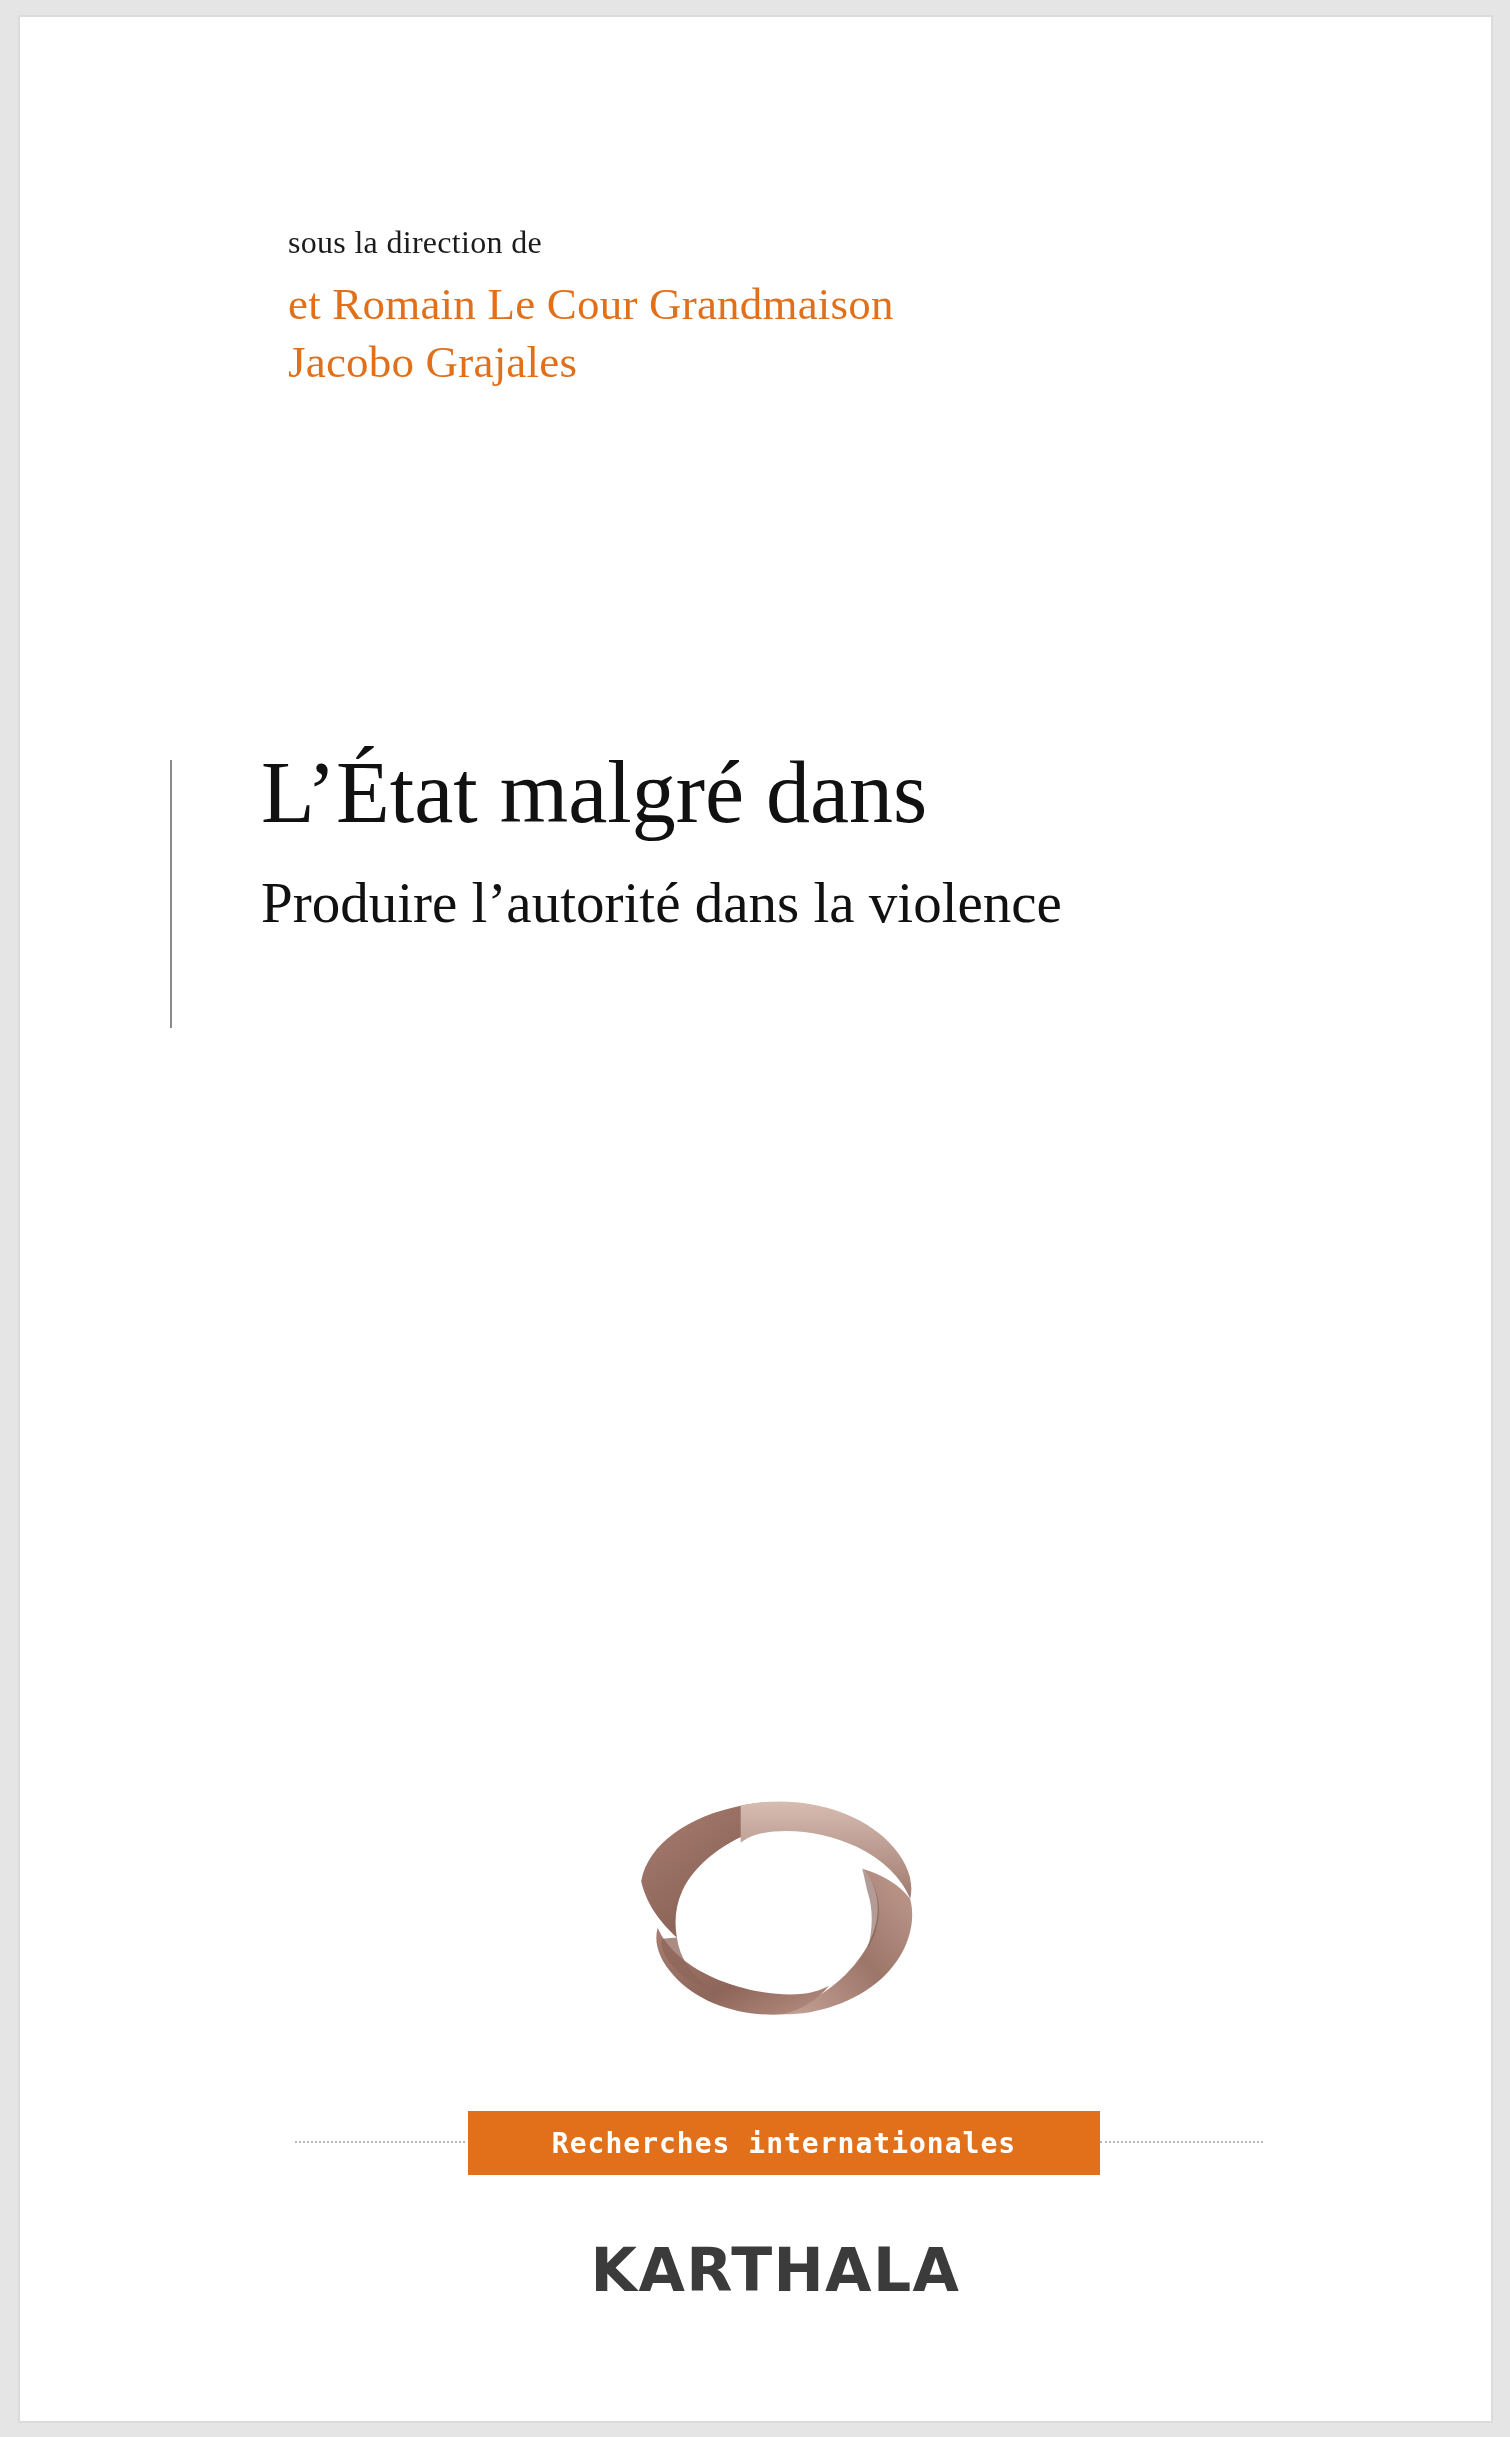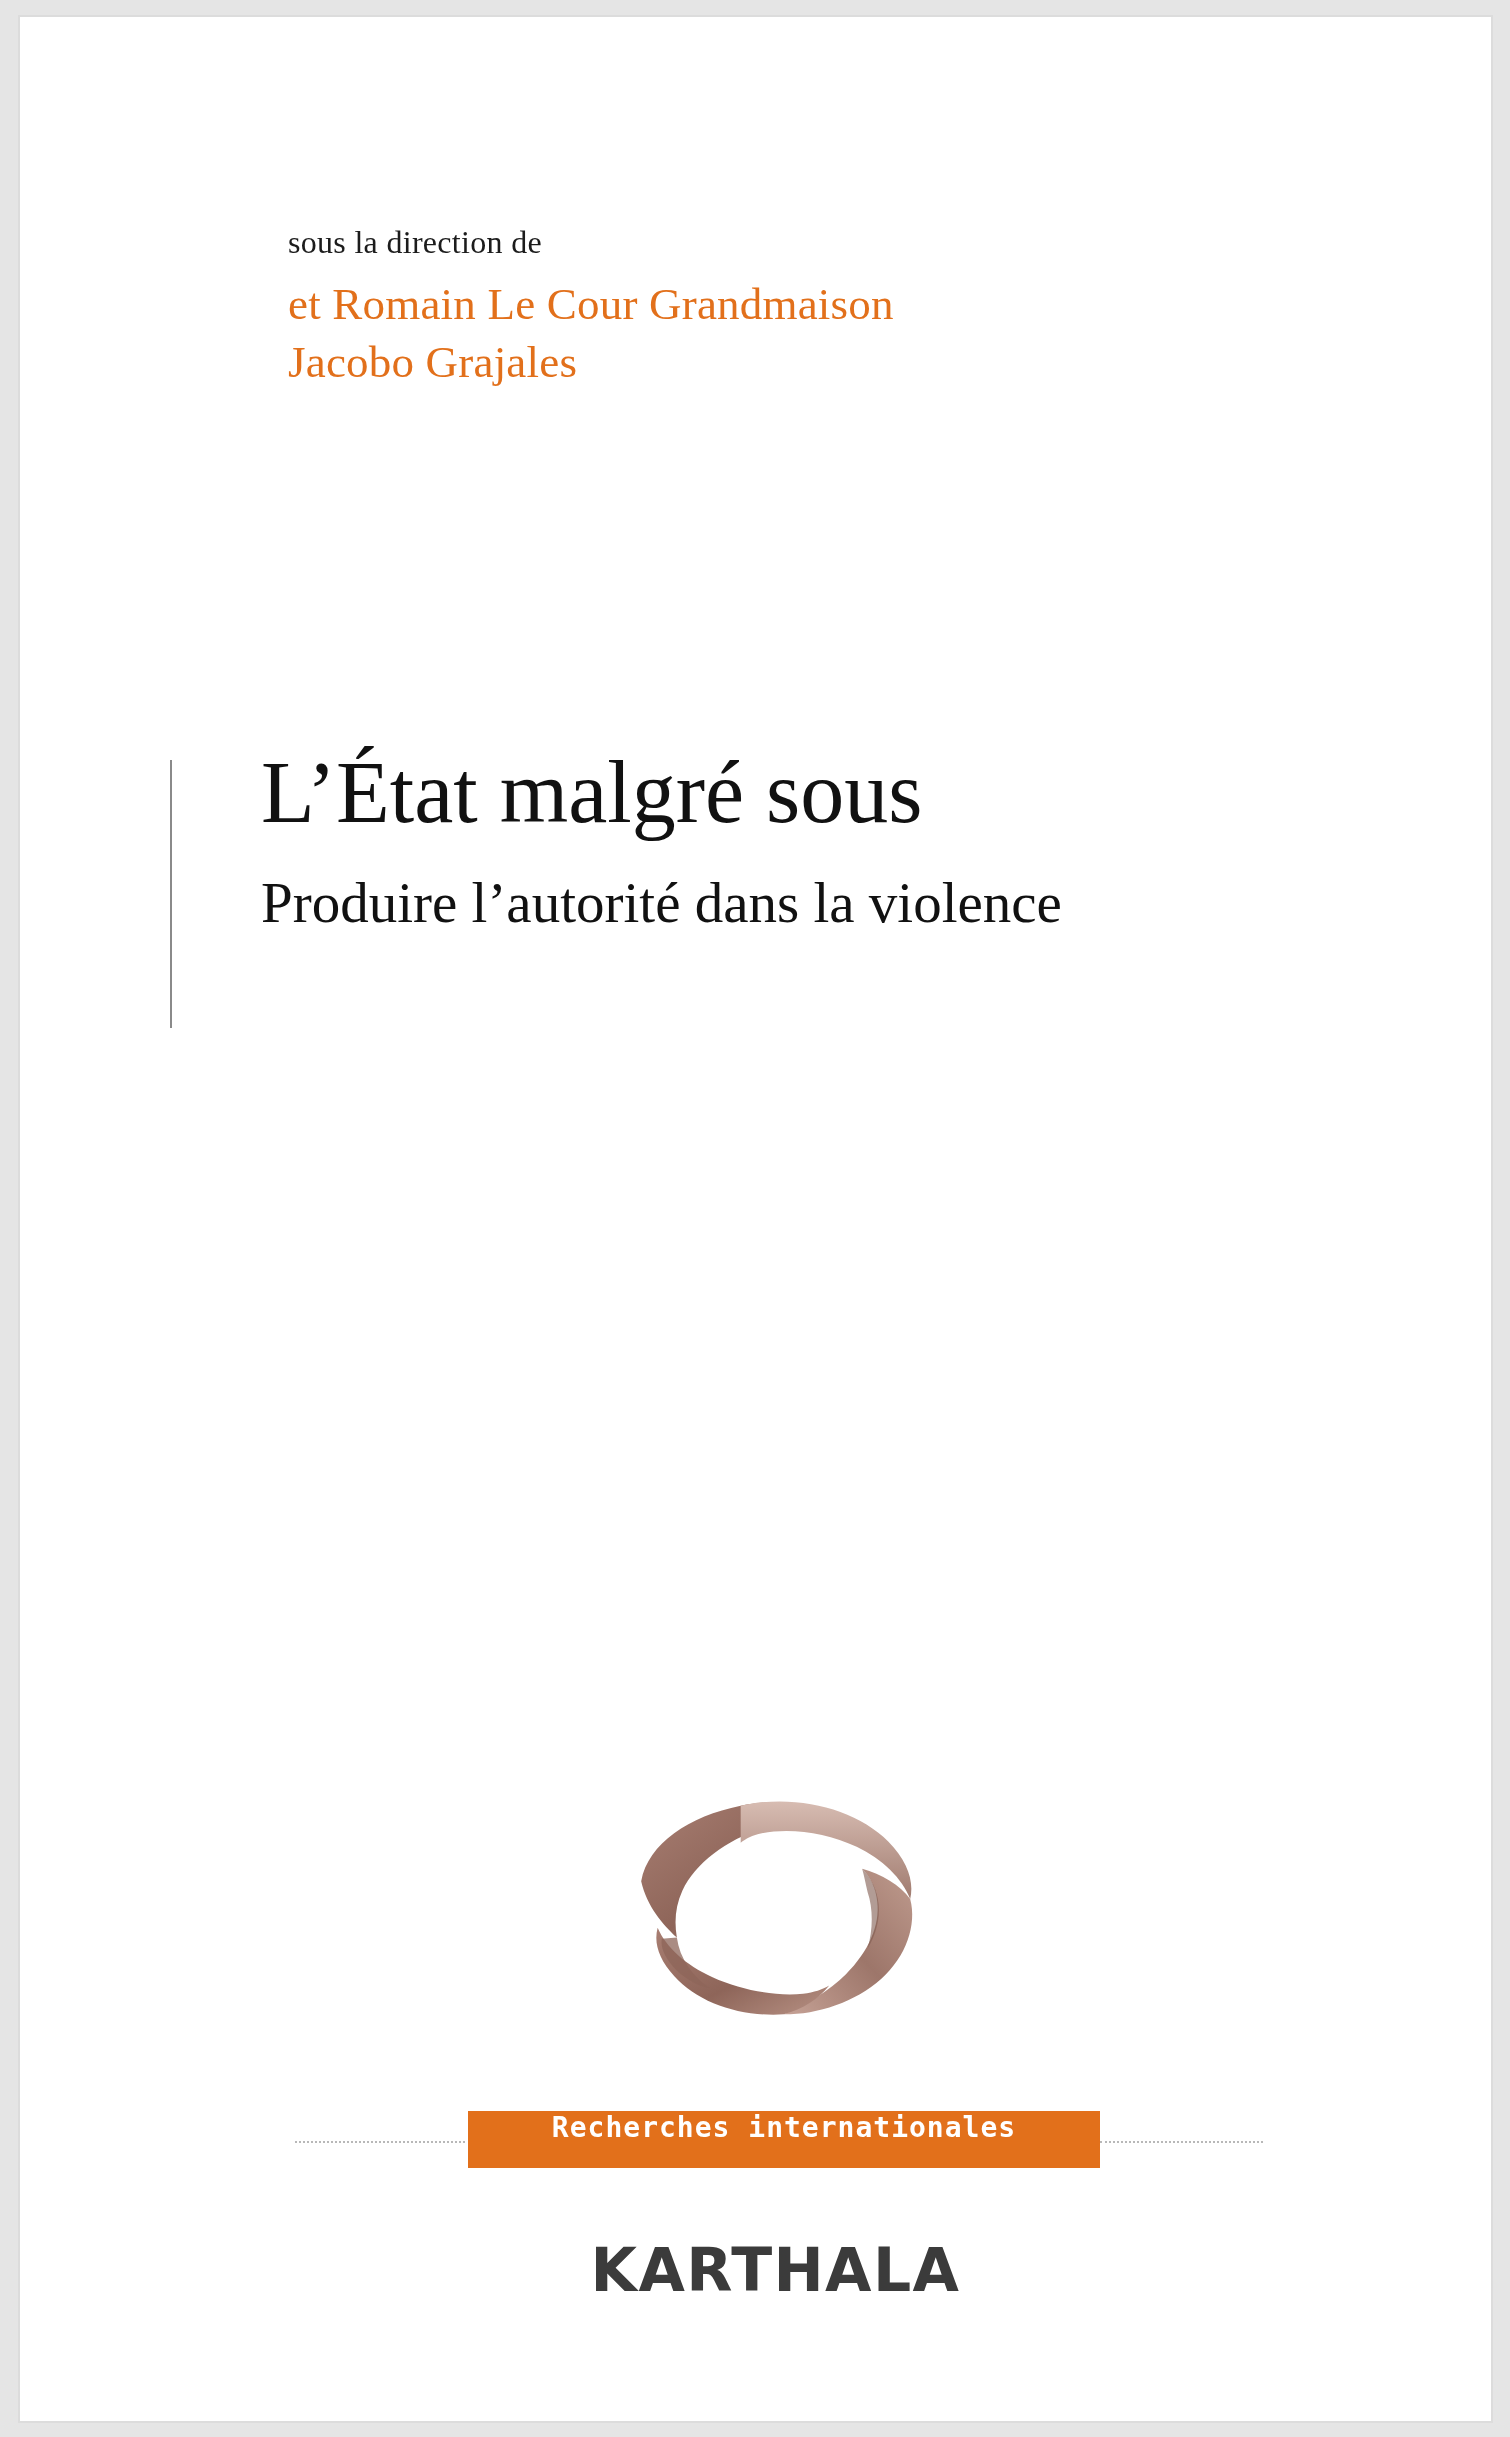--- a/index.html
+++ b/index.html
@@ -125,24 +125,24 @@
   }
   .collection-dots-right {
     right: 0;
     width: 163px;
   }
   .collection-band {
     position: absolute;
     left: 173px;
     top: 0;
     width: 632px;
-    height: 57px;
+    height: 64px;
     background: #e2701b;
     display: flex;
-    align-items: flex-start;
+    align-items: center;
     justify-content: center;
   }
   .collection-label {
     font-family: "DejaVu Sans Mono", monospace;
     font-size: 28px;
     font-weight: bold;
     color: #ffffff;
     letter-spacing: 1px;
     white-space: nowrap;
   }
@@ -171,21 +171,21 @@
       <div class="editors-kicker">sous la direction de</div>
       <div class="editors-names">
         <span>et Romain Le Cour Grandmaison</span>
         <span>Jacobo Grajales</span>
       </div>
     </div>
 
     <div class="title-wrap">
       <div class="title-rule"></div>
       <div class="title-texts">
-        <div class="main-title">L’État malgré sous</div>
+        <div class="main-title">L’État malgré dans</div>
         <div class="subtitle">Produire l’autorité dans la violence</div>
       </div>
     </div>
 
     <div class="mark">
       <svg viewBox="0 0 510 400" width="350" height="275" aria-hidden="true">
         <defs>
           <linearGradient id="bandA" x1="0" y1="0" x2="1" y2="1">
             <stop offset="0%" stop-color="#a87e72"></stop>
             <stop offset="55%" stop-color="#8e6559"></stop>

